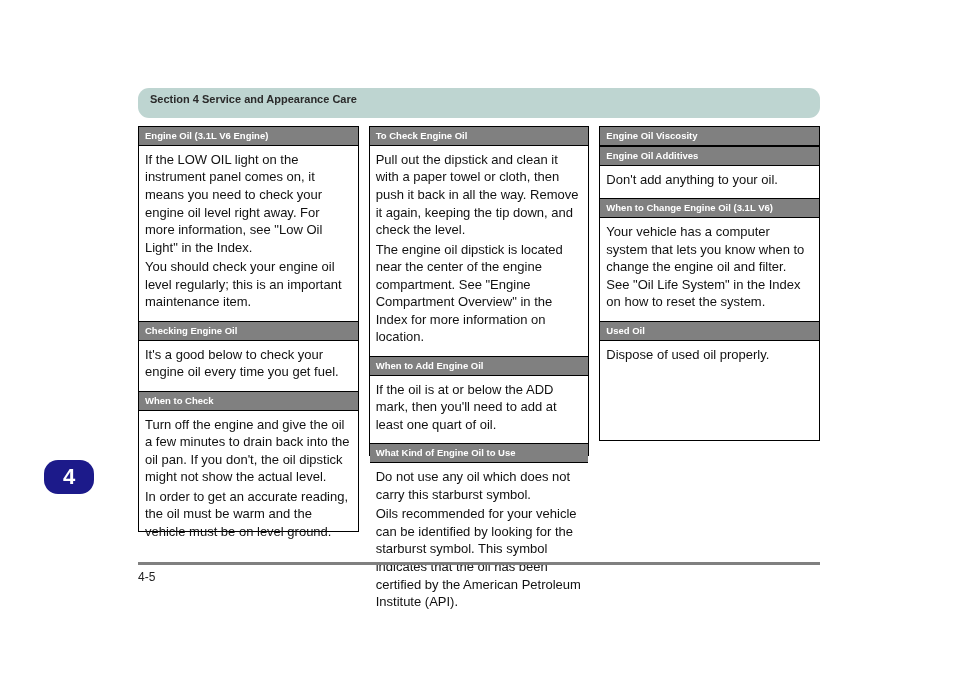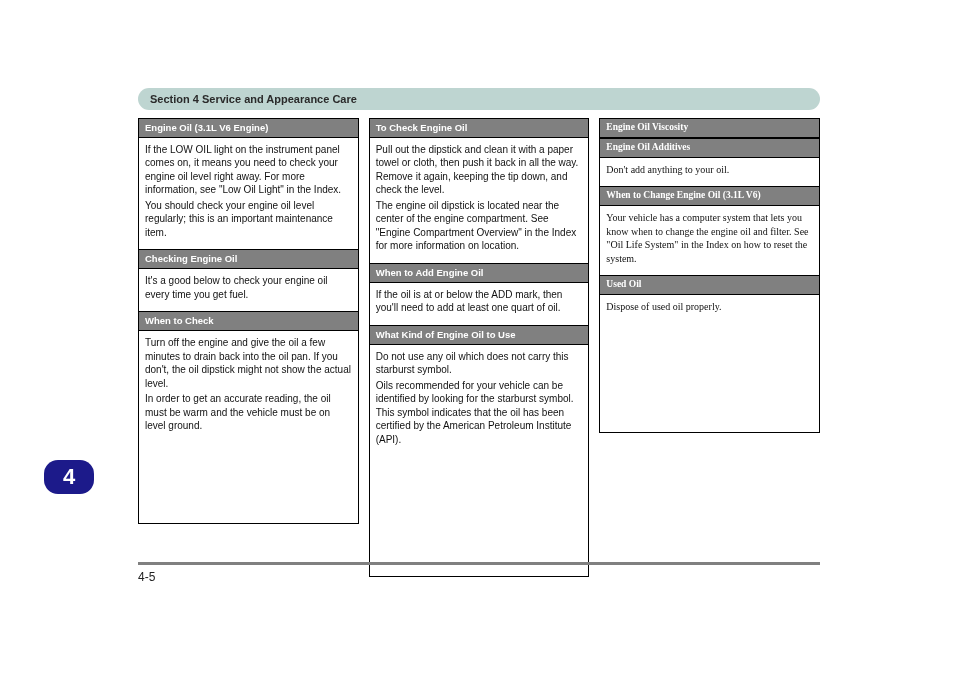--- a/index.html
+++ b/index.html
@@ -3,21 +3,21 @@
 <meta charset="utf-8">
 <style>
   * { box-sizing: border-box; margin: 0; padding: 0; }
   html, body { width: 954px; height: 673px; background: #fff; font-family: Arial, Helvetica, sans-serif; color: #000; }
   .page { position: relative; width: 954px; height: 673px; }
   .content { position: absolute; left: 138px; top: 88px; width: 682px; }
 
   .section-header {
     background: #bed5d1;
     border-radius: 11px;
-    height: 22px;
+    height: 30px;
     line-height: 22px;
     padding: 0 12px;
     font-size: 11px;
     font-weight: bold;
     color: #2a2a2a;
     margin-bottom: 8px;
   }
 
   .columns { display: flex; gap: 10px; }
   .col { flex: 1; border: 0.5px solid #000; background: #fff; }
@@ -29,21 +29,21 @@
     font-size: 9.5px;
     font-weight: bold;
     padding: 3px 6px;
     line-height: 1.25;
     border-top: 0.5px solid #000;
     border-bottom: 0.5px solid #000;
   }
   .subhead:first-child { border-top: none; }
 
   .body {
-    font-size: 10px;
+    font-size: 13px;
     line-height: 1.35;
     padding: 5px 6px 8px 6px;
     color: #111;
   }
   .body p { margin: 0 0 2px 0; }
 
   .tab {
     position: absolute;
     left: 44px;
     top: 460px;
@@ -73,22 +73,22 @@
     top: 570px;
     width: 682px;
     display: flex;
     justify-content: space-between;
     font-size: 12px;
     color: #222;
   }
 
   
   .col.c1 { height: 406px; }
-  .col.c2 { height: 459px; }
-  .col.c3 { height: 315px; font-family: Liberation Serif, serif; }
+  .col.c2 { height: 330px; }
+  .col.c3 { height: 315px; }
 </style>
 </head>
 <body>
 
 <div class="page">
 
   <div class="tab">
     <span>4</span>
   </div>
 

